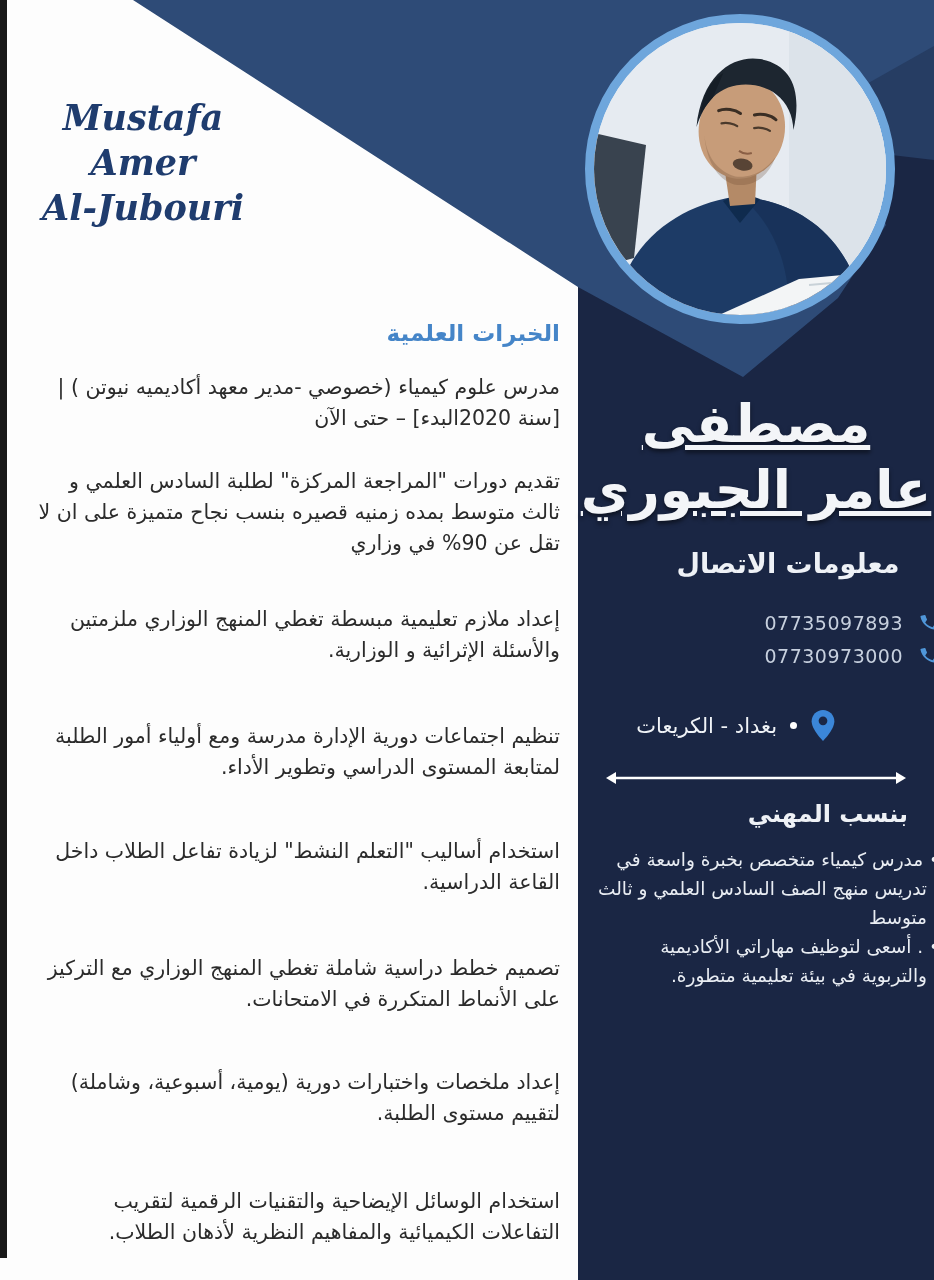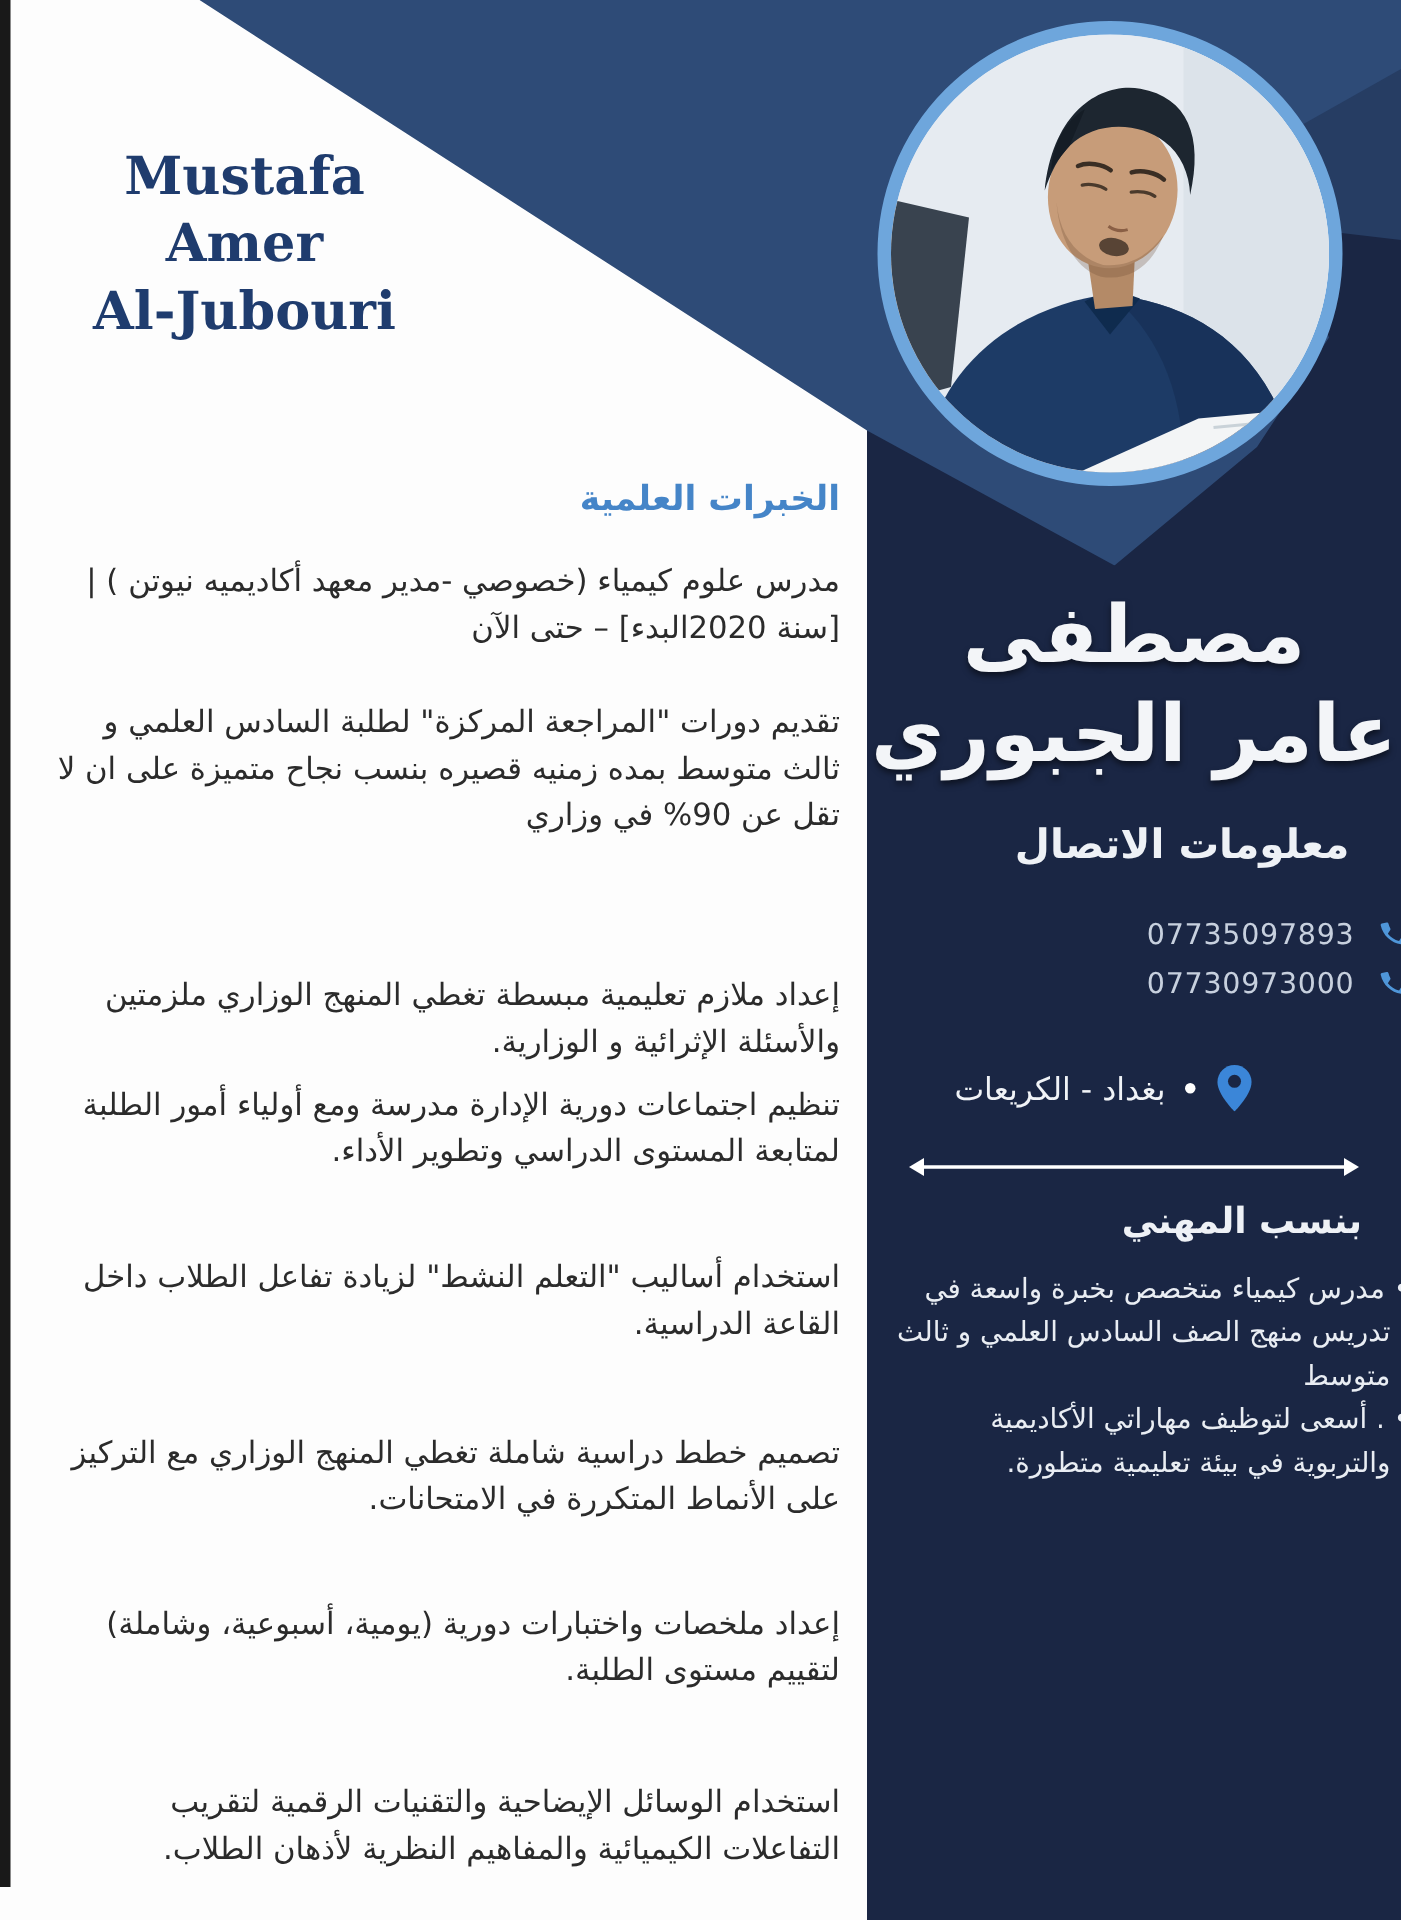--- a/index.html
+++ b/index.html
@@ -9,34 +9,34 @@
   .edge-strip{position:absolute;left:0;top:0;width:7px;height:1258px;background:#191919;z-index:6;}
   .side-panel{position:absolute;left:578px;top:0;width:356px;height:1280px;background:#1a2644;z-index:1;}
   .accent-shape{position:absolute;inset:0;background:#2e4b77;z-index:2;
         clip-path:polygon(133px 0,934px 0,934px 58px,845px 120px,886px 225px,838px 298px,743px 377px,578px 287px);}
   .accent-wedge{position:absolute;inset:0;background:#263d63;z-index:2;
         clip-path:polygon(856px 90px,934px 46px,934px 160px,866px 152px);}
   .photo-ring{position:absolute;left:585px;top:14px;width:292px;height:292px;border-radius:50%;
         border:9px solid #6ea6dc;overflow:hidden;z-index:3;background:#e6ebf1;}
   .photo-ring svg{display:block;width:100%;height:100%;}
   
-  .signature{position:absolute;left:28px;top:96px;width:270px;text-align:center;z-index:4;
-        font-family:"DejaVu Serif",serif;font-weight:bold;
+  .signature{position:absolute;left:8px;top:96px;width:270px;text-align:center;z-index:4;
+        font-family:"DejaVu Serif",serif;font-style:italic;font-weight:bold;
         color:#1f3c6e;font-size:35px;line-height:1.28;}
   
   .xp-heading{position:absolute;left:30px;top:320px;width:530px;direction:rtl;text-align:right;
         color:#4585c8;font-size:23px;font-weight:bold;z-index:4;}
   .xp{position:absolute;left:30px;width:530px;direction:rtl;text-align:right;color:#2b2b2b;
         font-size:20.5px;line-height:31px;z-index:4;}
-  .xp-0{top:372px;} .xp-1{top:466px;} .xp-2{top:604px;margin-top:44px;} .xp-3{top:721px;}
+  .xp-0{top:372px;} .xp-1{top:466px;} .xp-2{top:604px;} .xp-3{top:721px;}
   .xp-4{top:836px;} .xp-5{top:953px;} .xp-6{top:1067px;} .xp-7{top:1186px;}
   
   .p-name{position:absolute;left:578px;top:391px;width:356px;text-align:center;z-index:4;
         color:#f3f5f8;font-size:53px;font-weight:bold;line-height:1.24;direction:rtl;
-        text-shadow:0 3px 4px rgba(0,0,0,.5);}
+        text-shadow:0 3px 4px rgba(0,0,0,.5);text-decoration:underline;}
   .p-contact-h{position:absolute;left:610px;top:548px;width:356px;text-align:center;z-index:4;
         color:#eef1f6;font-size:27px;font-weight:bold;direction:rtl;}
   .p-phones{position:absolute;left:578px;top:606px;width:416px;z-index:4;}
   .phone-row{display:flex;justify-content:flex-end;align-items:center;gap:16px;
         padding-right:52px;height:33px;}
   .phone-num{color:#c7d0de;font-size:19px;letter-spacing:.5px;}
   .p-loc{position:absolute;left:578px;top:710px;width:308px;z-index:4;display:flex;
         justify-content:flex-end;align-items:center;gap:13px;padding-right:50px;box-sizing:border-box;}
   .loc-text{color:#f0f3f7;font-size:21px;direction:rtl;}
   .loc-dot{width:7px;height:7px;border-radius:50%;background:#ffffff;}

